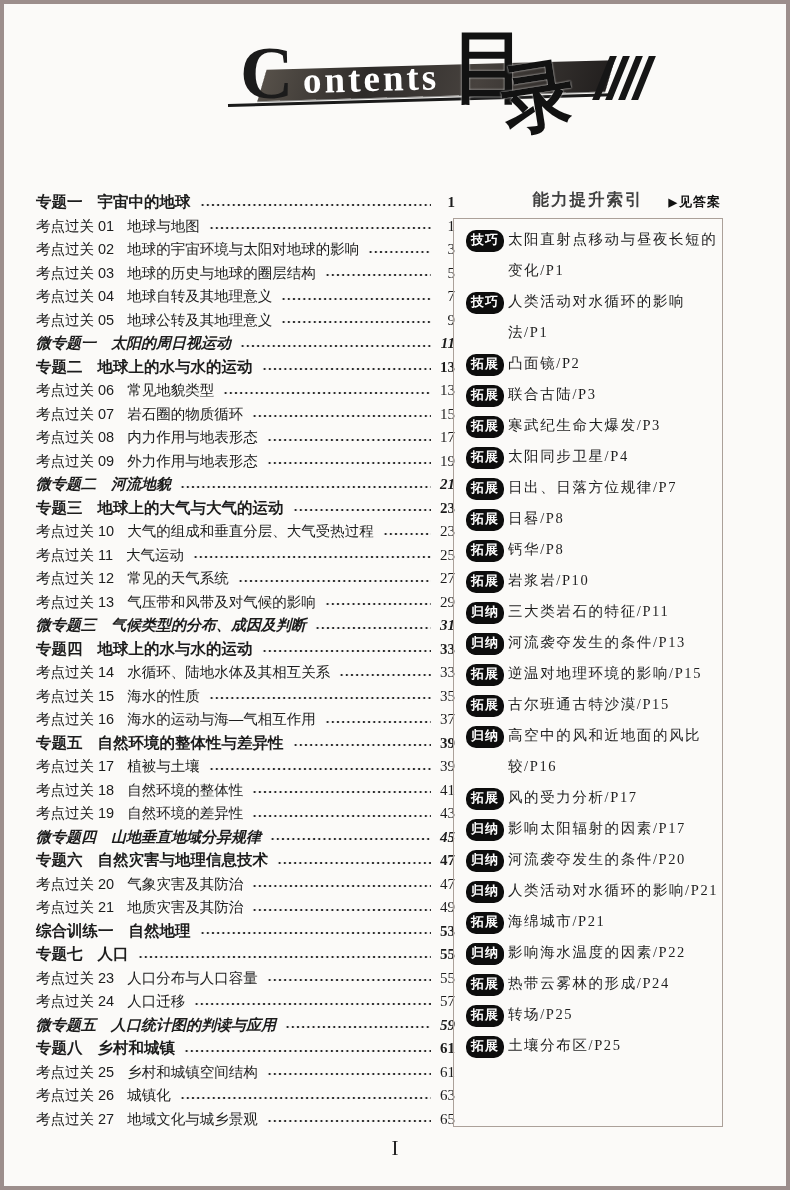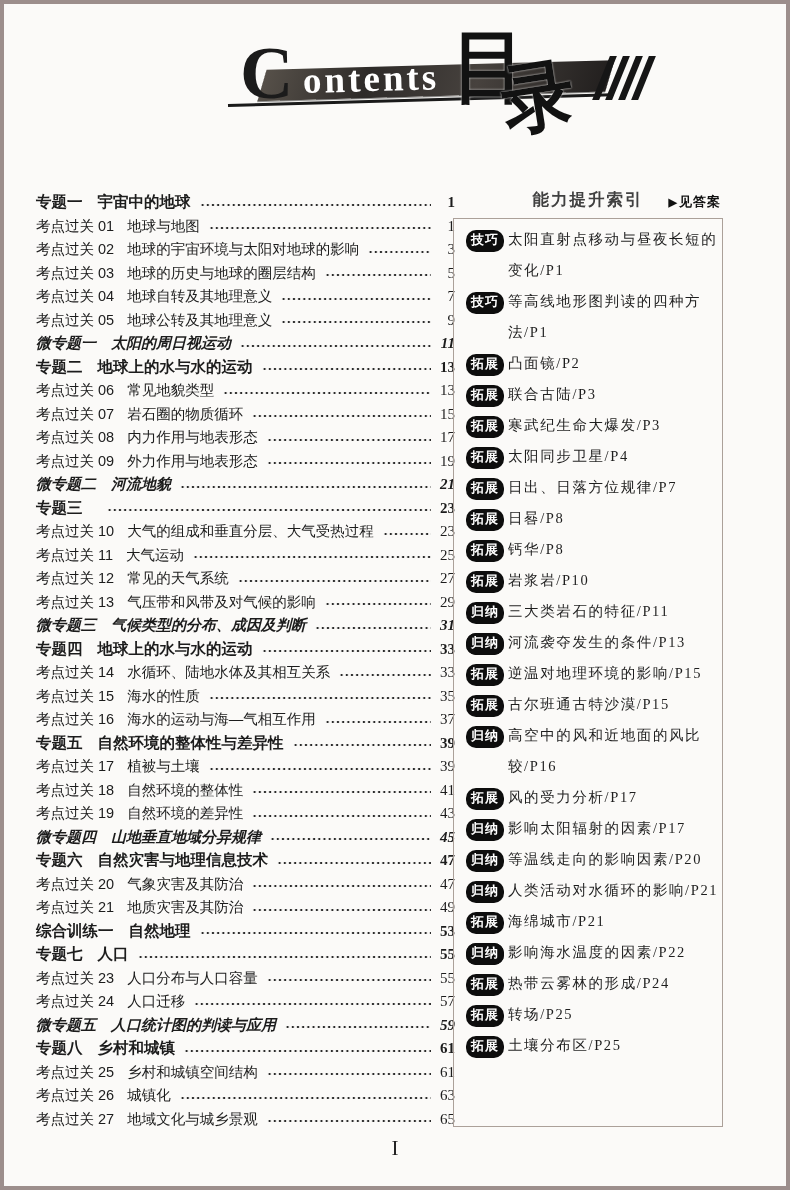--- a/index.html
+++ b/index.html
@@ -191,20 +191,21 @@
         <span class="pg">19</span>
       </div>
       <div class="toc-row micro">
         <span class="prefix">微专题二</span>
         <span class="ttl">河流地貌</span>
         <span class="dots"></span>
         <span class="pg">21</span>
       </div>
       <div class="toc-row chapter">
         <span class="prefix">专题三</span>
+        <span class="ttl">地球上的大气与大气的运动</span>
         <span class="dots"></span>
         <span class="pg">23</span>
       </div>
       <div class="toc-row item">
         <span class="prefix">考点过关 10</span>
         <span class="ttl">大气的组成和垂直分层、大气受热过程</span>
         <span class="dots"></span>
         <span class="pg">23</span>
       </div>
       <div class="toc-row item">
@@ -365,21 +366,21 @@
       <span class="see"><span class="arrow">▶</span><span>见答案</span></span>
     </div>
     <div class="index-box">
       <div class="idx-entry">
           <span class="idx-tag">技巧</span>
           <span class="idx-line">太阳直射点移动与昼夜长短的</span>
           <span class="idx-line">变化/P1</span>
         </div>
         <div class="idx-entry">
           <span class="idx-tag">技巧</span>
-          <span class="idx-line">等高线地形图判读的四种方</span>
+          <span class="idx-line">人类活动对水循环的影响</span>
           <span class="idx-line">法/P1</span>
         </div>
         <div class="idx-entry">
           <span class="idx-tag">拓展</span>
           <span class="idx-line">凸面镜/P2</span>
 
         </div>
         <div class="idx-entry">
           <span class="idx-tag">拓展</span>
           <span class="idx-line">联合古陆/P3</span>
@@ -449,21 +450,21 @@
           <span class="idx-line">风的受力分析/P17</span>
 
         </div>
         <div class="idx-entry">
           <span class="idx-tag">归纳</span>
           <span class="idx-line">影响太阳辐射的因素/P17</span>
 
         </div>
         <div class="idx-entry">
           <span class="idx-tag">归纳</span>
-          <span class="idx-line">等温线走向的影响因素/P20</span>
+          <span class="idx-line">河流袭夺发生的条件/P20</span>
 
         </div>
         <div class="idx-entry">
           <span class="idx-tag">归纳</span>
           <span class="idx-line">人类活动对水循环的影响/P21</span>
 
         </div>
         <div class="idx-entry">
           <span class="idx-tag">拓展</span>
           <span class="idx-line">海绵城市/P21</span>

